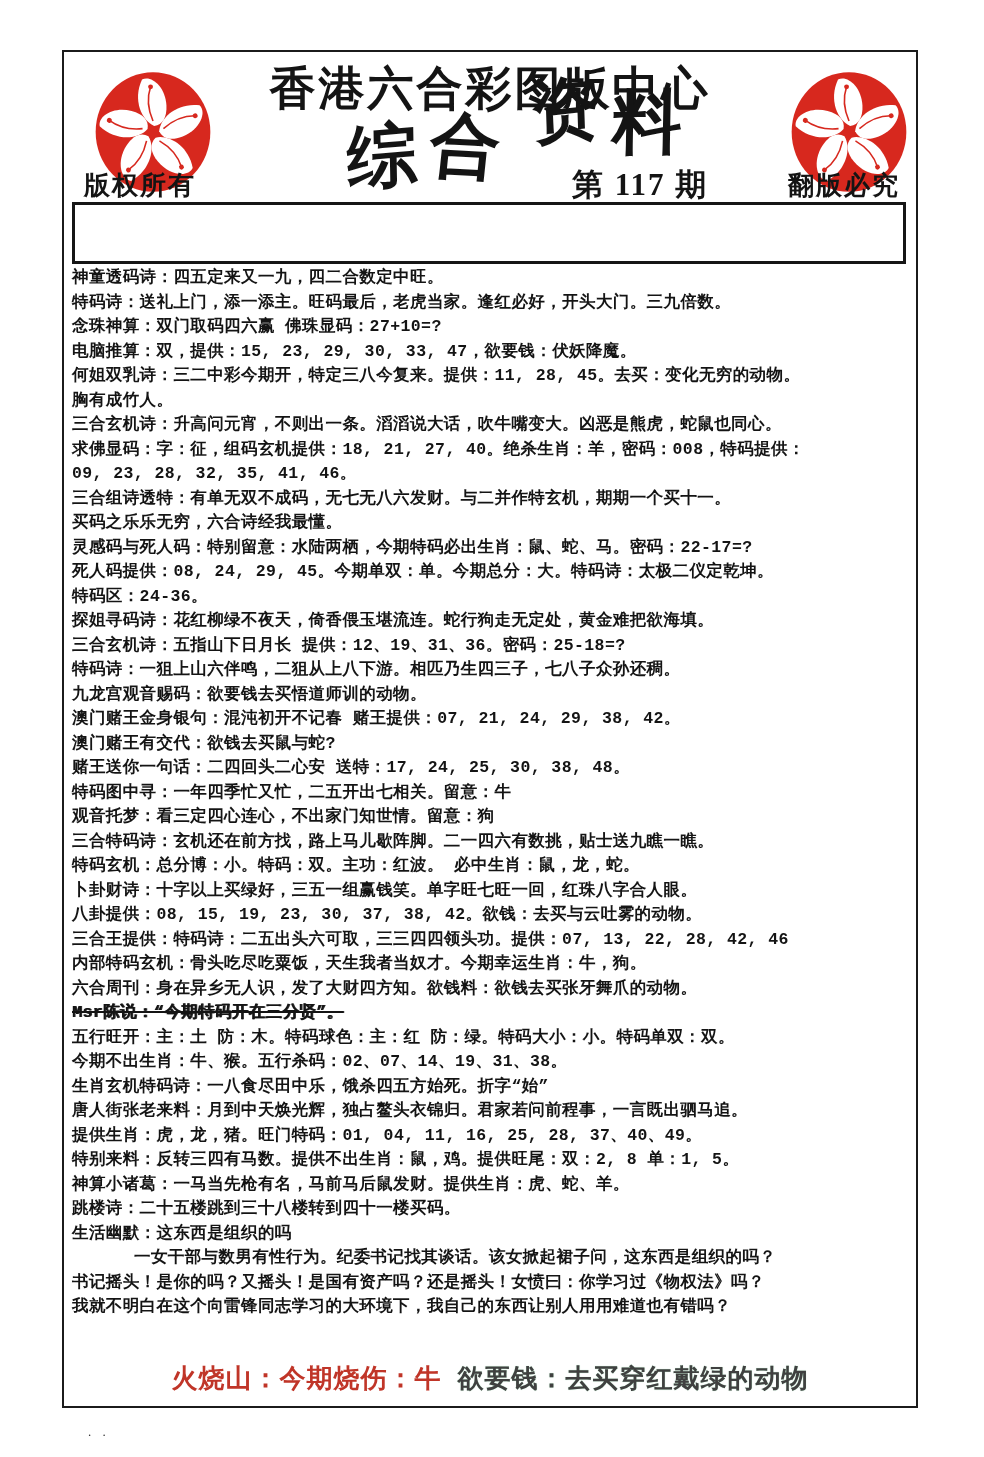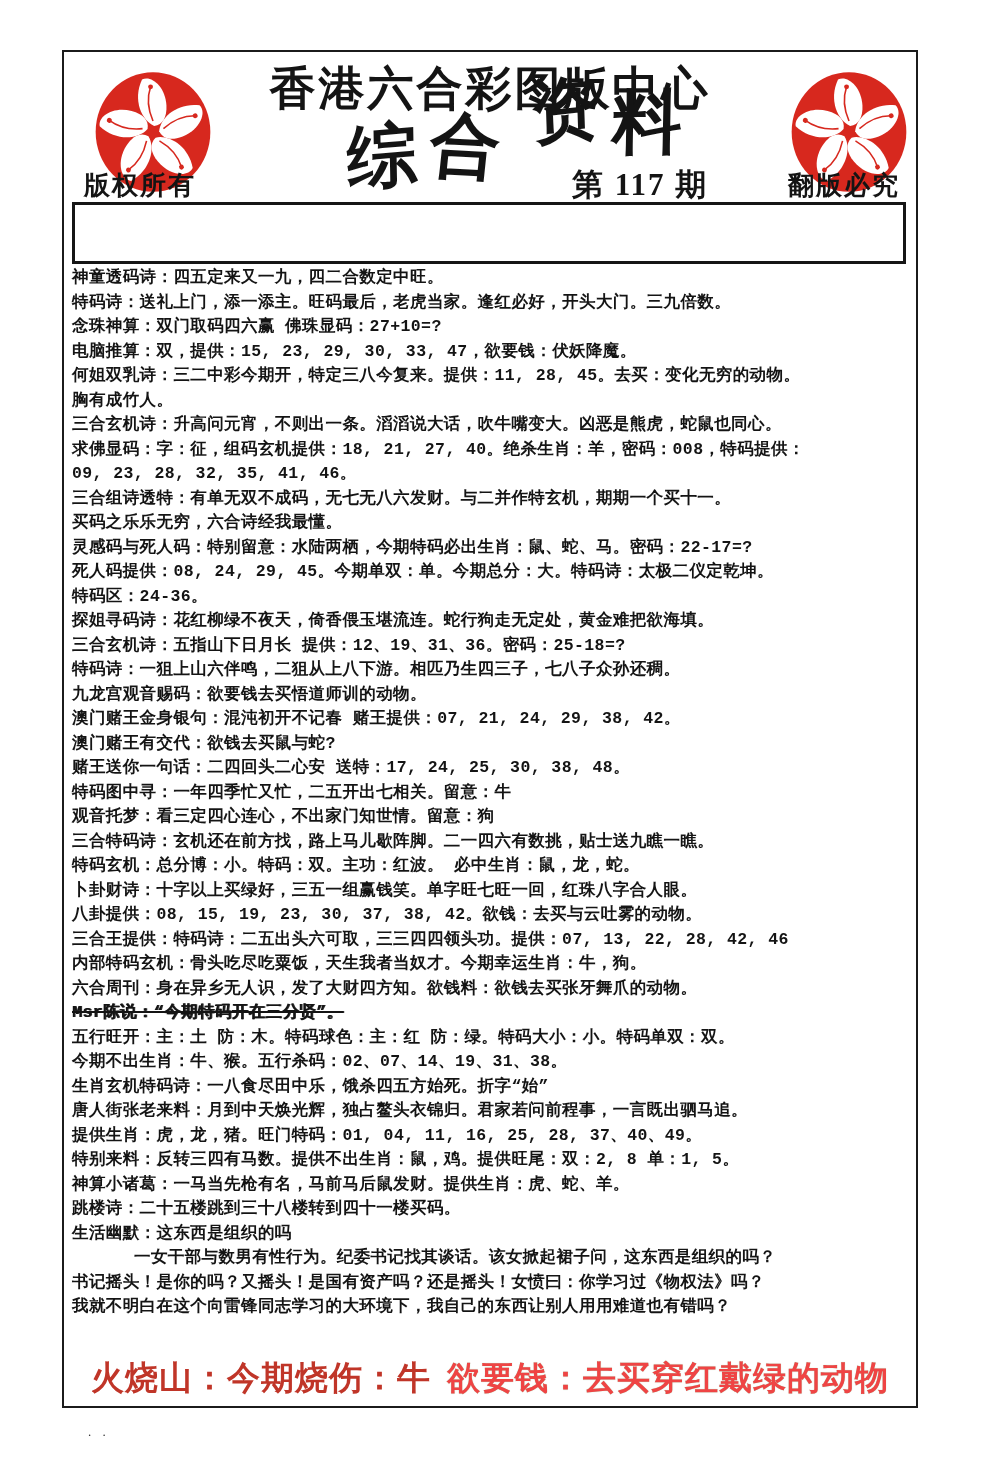--- a/index.html
+++ b/index.html
@@ -28,23 +28,23 @@
   
   .body-lines{position:absolute;left:8px;top:214px;width:838px;font-family:Liberation Mono, monospace;}
   .bline{height:24.5px;line-height:24.5px;font-size:16.5px;font-weight:700;
          white-space:nowrap;letter-spacing:0.4px;}
   .bline.indent{padding-left:62px;}
   .bline.smudged{text-decoration:line-through;text-decoration-thickness:2px;
                  text-shadow:1px 0 0 #333;}
   
   .footer{position:absolute;left:2px;right:2px;bottom:2px;height:52px;
           display:flex;align-items:center;justify-content:center;gap:16px;
-          font-size:33px;font-weight:900;white-space:nowrap;letter-spacing:1px;}
+          font-size:26px;font-weight:900;white-space:nowrap;letter-spacing:1px;}
   .footer .red{color:#c03528;}
-  .footer .green{color:#ef4444;text-shadow:0 0 1px #9fd9b4;}
+  .footer .green{color:#404040;text-shadow:0 0 1px #9fd9b4;}
   .dots{position:absolute;left:88px;top:1424px;font-size:13px;letter-spacing:4px;color:#333;}
 </style>
 </head>
 <body>
 
 <div class="page">
   <div class="sheet">
 
     <svg class="logo left" viewBox="-50 -50 100 100">
       <ellipse rx="47" ry="49" fill="#d7281e"></ellipse>

